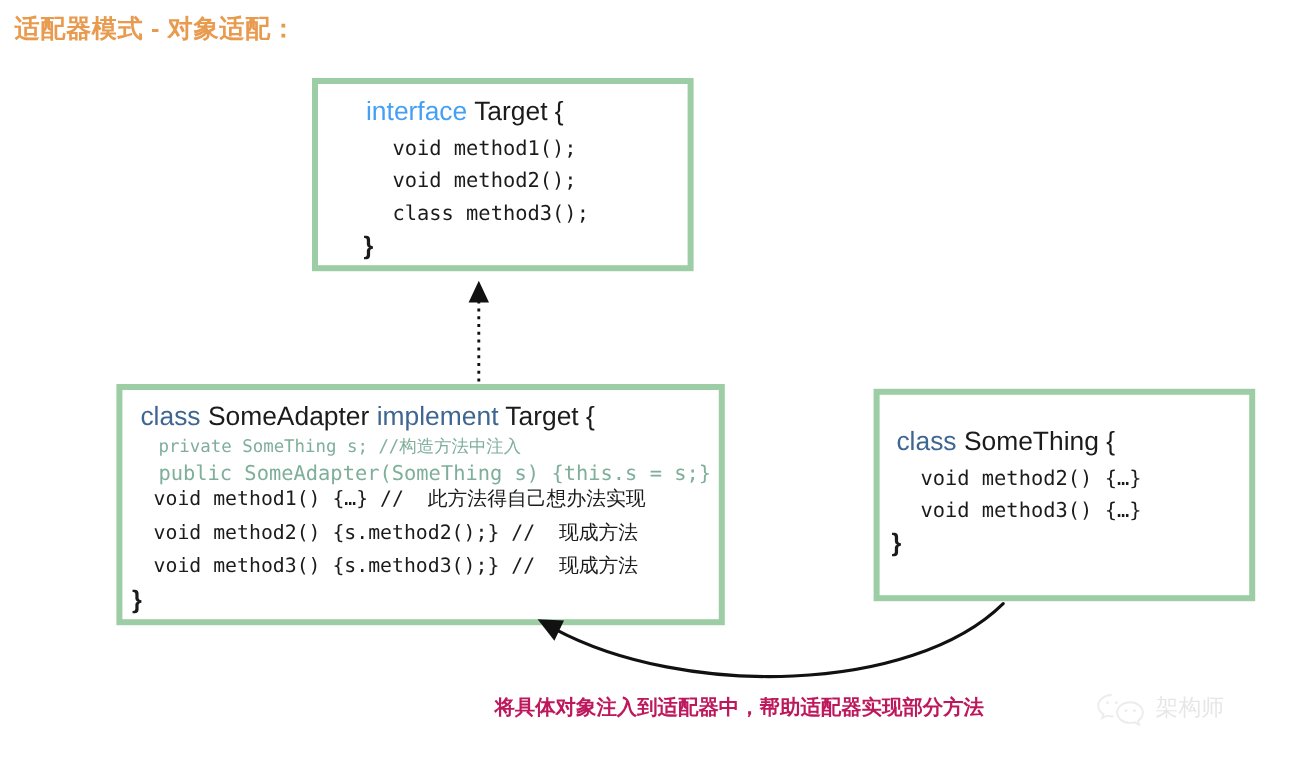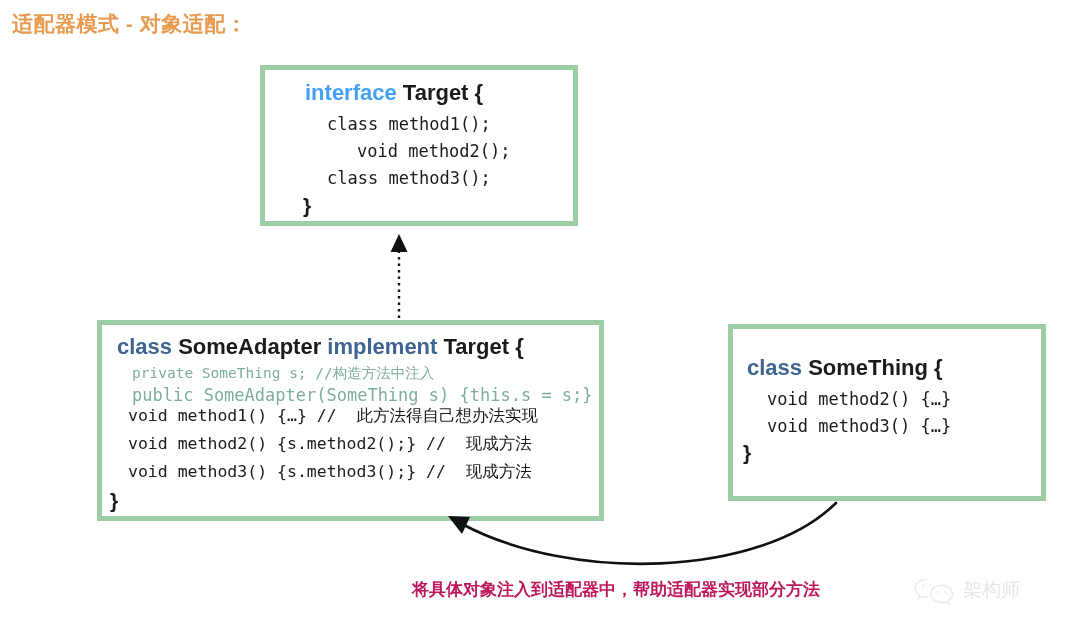--- a/index.html
+++ b/index.html
@@ -39,21 +39,21 @@
   }
   .box-inner {
     position: absolute;
     inset: 0;
     padding: 0;
   }
 
   
   .hdr {
     font-family: "Liberation Sans", sans-serif;
-    font-weight: bold;
+    font-weight: normal;
     white-space: nowrap;
     line-height: 1.0;
     text-align: right;
   }
   .kw-blue   { color: #45a0f5; }
   .kw-steel  { color: #3f6591; }
   .kw-black  { color: #1b1b1b; }
 
   
   .code {
@@ -82,21 +82,21 @@
     width: 318px;
     height: 161px;
   }
   #target-header {
     position: absolute;
     left: 40px;
     top: 12px;
     font-size: 22px;
   }
   #target-m1 { position: absolute; left: 62px; top: 46px;  font-size: 17px; }
-  #target-m2 { position: absolute; left: 62px; top: 73px;  font-size: 17px; margin-left: 30px; }
+  #target-m2 { position: absolute; left: 62px; top: 73px;  font-size: 17px; }
   #target-m3 { position: absolute; left: 62px; top: 100px; font-size: 17px; }
   #target-close { position: absolute; left: 38px; top: 125px; font-size: 21px; }
 
   
   #box-adapter {
     left: 97px;
     top: 320px;
     width: 507px;
     height: 201px;
   }
@@ -172,21 +172,21 @@
 
 <div id="canvas">
 
   <div id="slide-title">适配器模式 - 对象适配：</div>
 
   <div class="uml-box" id="box-target">
     <div class="box-inner">
       <div class="hdr" id="target-header">
         <span class="kw-blue">interface</span><span> </span><span class="kw-black">Target {</span>
       </div>
-      <div class="code" id="target-m1">class method1();</div>
+      <div class="code" id="target-m1">void method1();</div>
       <div class="code" id="target-m2">void method2();</div>
       <div class="code" id="target-m3">class method3();</div>
       <div class="brace-close" id="target-close">}</div>
     </div>
   </div>
 
   <div class="uml-box" id="box-adapter">
     <div class="box-inner">
       <div class="hdr" id="adapter-header">
         <span class="kw-steel">class</span><span> </span><span class="kw-black">SomeAdapter</span><span> </span><span class="kw-steel">implement</span><span> </span><span class="kw-black">Target {</span>

